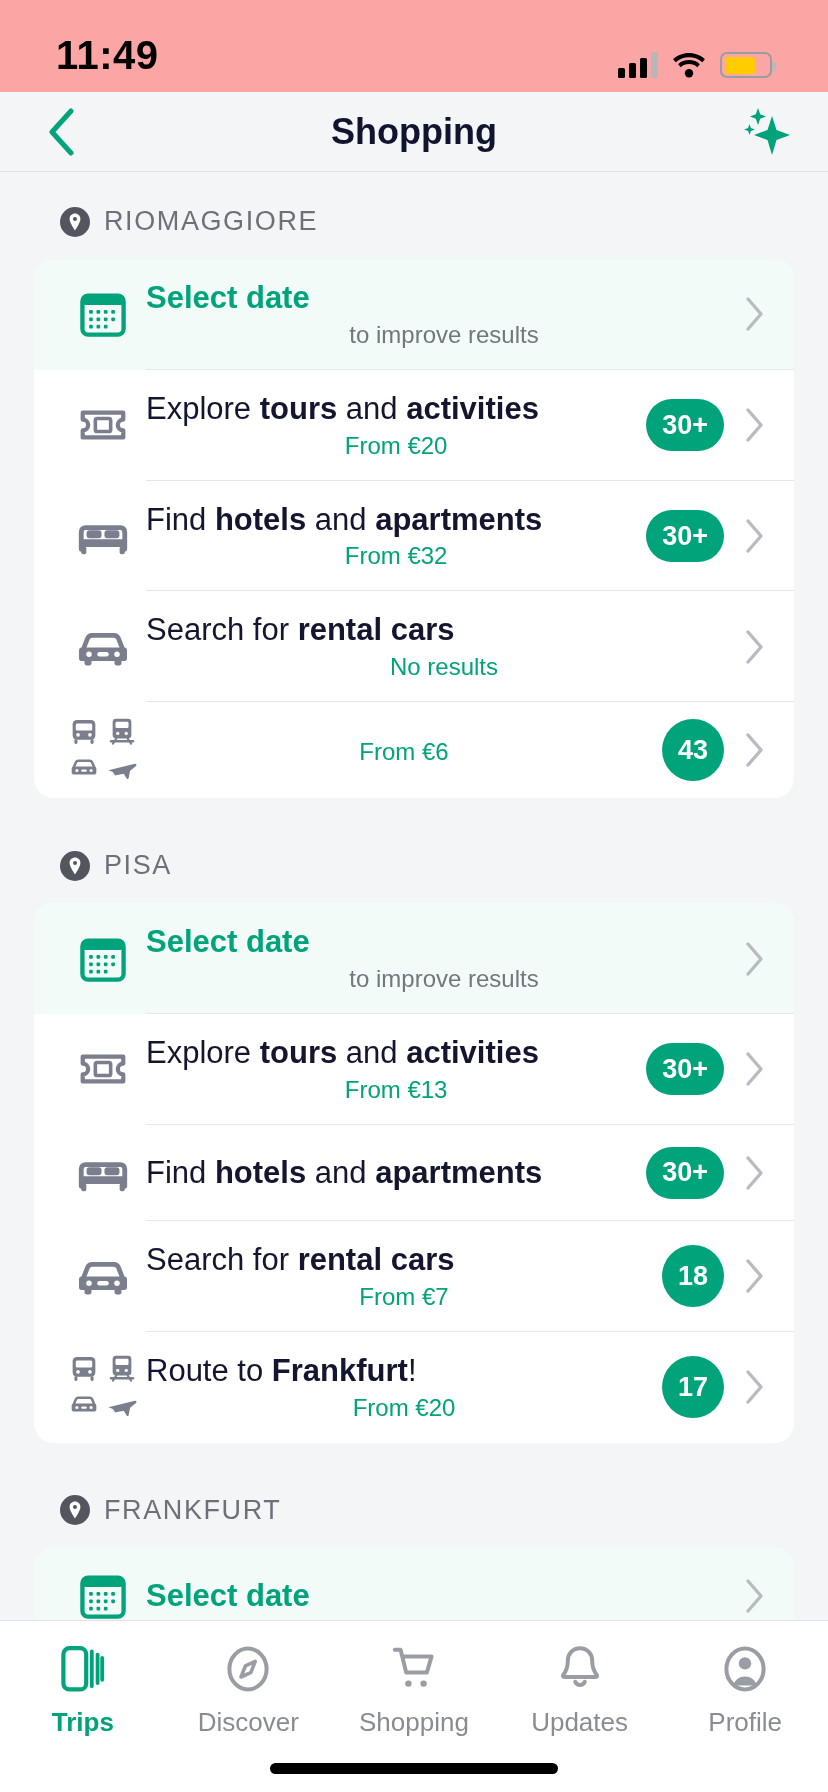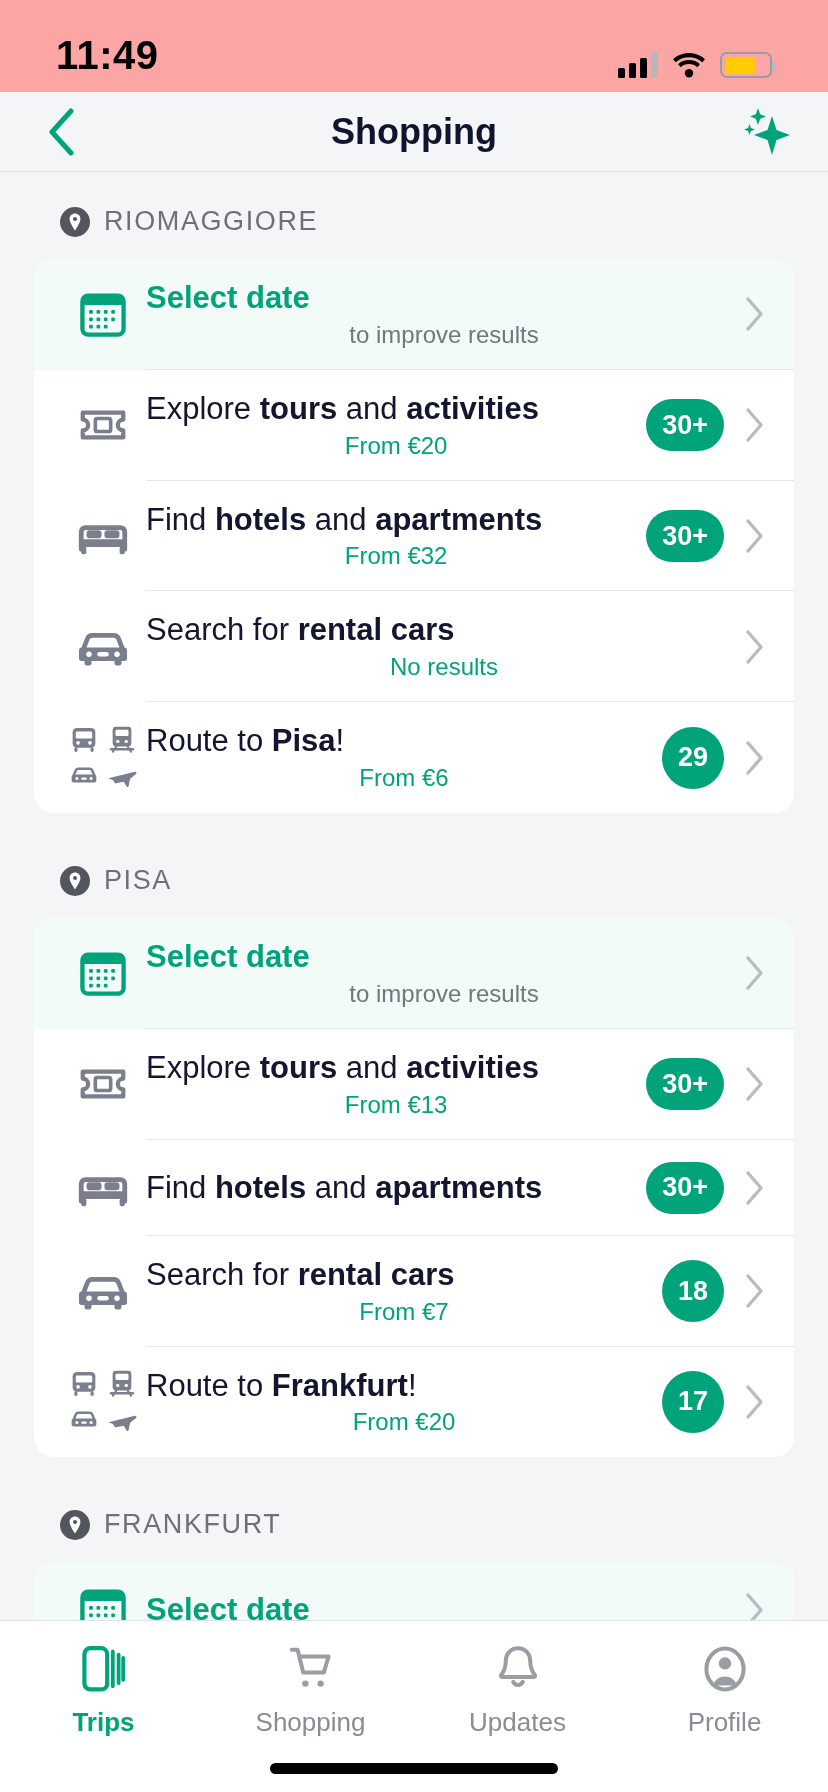--- a/index.html
+++ b/index.html
@@ -321,24 +321,23 @@
                 </span>
         <span>
           <svg width="34" height="34" viewBox="0 0 24 24">
             <path d="M2.4 13.6l18.8-4.6c.9-.2 1.4.9.7 1.5l-4.2 3.4-1 5.2c-.1.7-1 .9-1.4.3l-2.1-3.3-5.5 1.1c-.4.1-.7-.1-.9-.4l-1.2-2z" fill="#7b7e8c"></path>
             <path d="M9.2 15.4l5.6-4.6" stroke="#fff" stroke-width="0"></path>
           </svg>
                 </span>
       </div>
             </div>
        <div class="row-main">
-              <div class="row-title"><span>Route to </span><b>Pisa</b><span></span><b></b><span>!</span></div>
               <div class="row-sub ">From €6</div>
             </div>
-       <div class="badge round">29</div>
+       <div class="badge round">43</div>
        <div class="chev">
               <svg width="22" height="38" viewBox="0 0 22 38">
         <path d="M4 4 L17 19 L4 34" fill="none" stroke="#b9bbc2" stroke-width="3.4" stroke-linecap="round" stroke-linejoin="round"></path>
       </svg>
             </div>
           </div>
         </div>
       </div>
       <div class="section">
         <div class="sec-header">
@@ -548,20 +547,27 @@
 <div class="tabbar">
   <div id="tabs-root" style="display:flex;flex:1 1 auto;">
       <div class="tab active">
         <svg width="48" height="52" viewBox="0 0 24 26">
         <rect x="2.2" y="2.6" width="11.4" height="20.6" rx="3" fill="none" stroke="#00a37a" stroke-width="2.1"></rect>
         <path d="M16.4 4.2v17.4M19.3 5.8v14.2M21.6 7.4v11" stroke="#00a37a" stroke-width="1.9" stroke-linecap="round"></path>
       </svg>
     <div class="tab-label">Trips</div>
       </div>
       <div class="tab">
+        <svg width="48" height="52" viewBox="0 0 24 26">
+        <ellipse cx="12" cy="13" rx="9.3" ry="10.2" fill="none" stroke="#9b9da4" stroke-width="2"></ellipse>
+        <path d="M15.6 9.2l-2.2 5.6-4.9 2.2 2.2-5.6z" fill="none" stroke="#9b9da4" stroke-width="1.8" stroke-linejoin="round"></path>
+      </svg>
+    <div class="tab-label">Discover</div>
+      </div>
+      <div class="tab">
         <svg width="50" height="52" viewBox="0 0 24 26">
         <path d="M2.4 3.4h2.9l2.8 11.4h10.3l2.4-8.1H6.6" fill="none" stroke="#9b9da4" stroke-width="2" stroke-linecap="round" stroke-linejoin="round"></path>
         <circle cx="9.2" cy="20.3" r="1.6" fill="#9b9da4"></circle>
         <circle cx="16.8" cy="20.3" r="1.6" fill="#9b9da4"></circle>
       </svg>
     <div class="tab-label">Shopping</div>
       </div>
       <div class="tab">
         <svg width="48" height="52" viewBox="0 0 24 26">
         <path d="M12 2.6c-3.6 0-6.1 2.8-6.1 6.3 0 4.3-1.4 6-2.3 7.1-.3.4 0 1 .5 1h15.8c.5 0 .8-.6.5-1-.9-1.1-2.3-2.8-2.3-7.1 0-3.5-2.5-6.3-6.1-6.3z" fill="none" stroke="#9b9da4" stroke-width="2" stroke-linejoin="round"></path>

